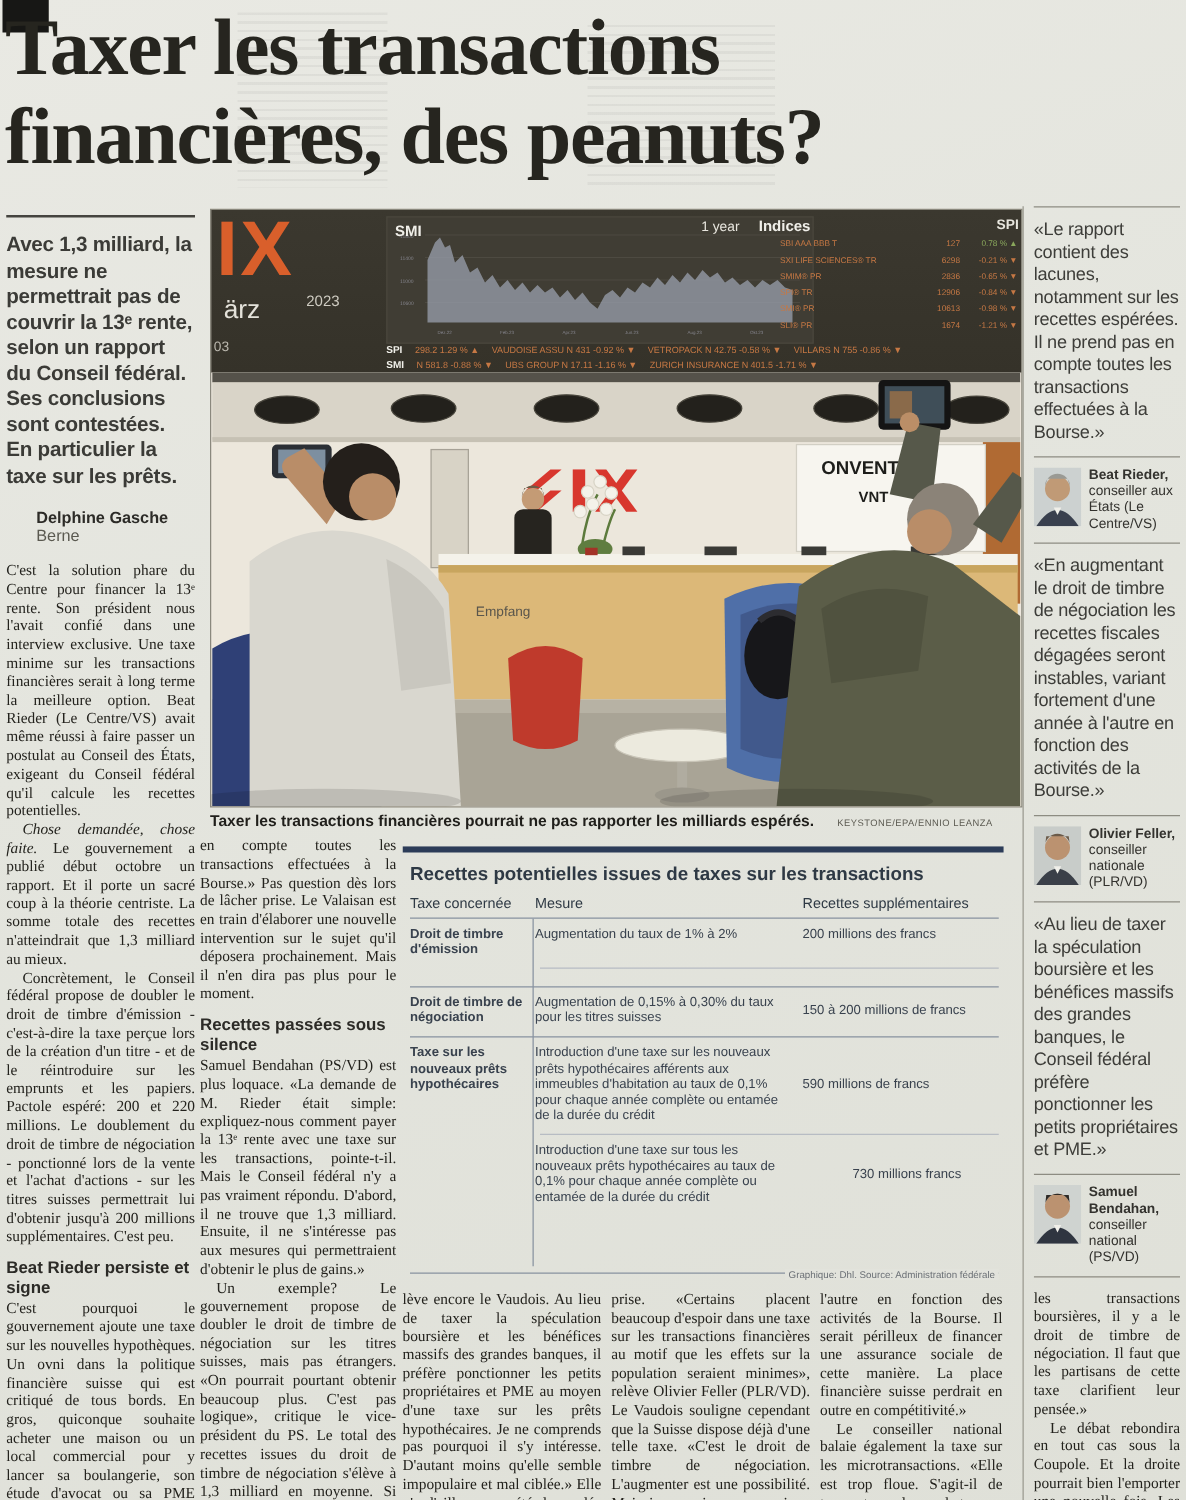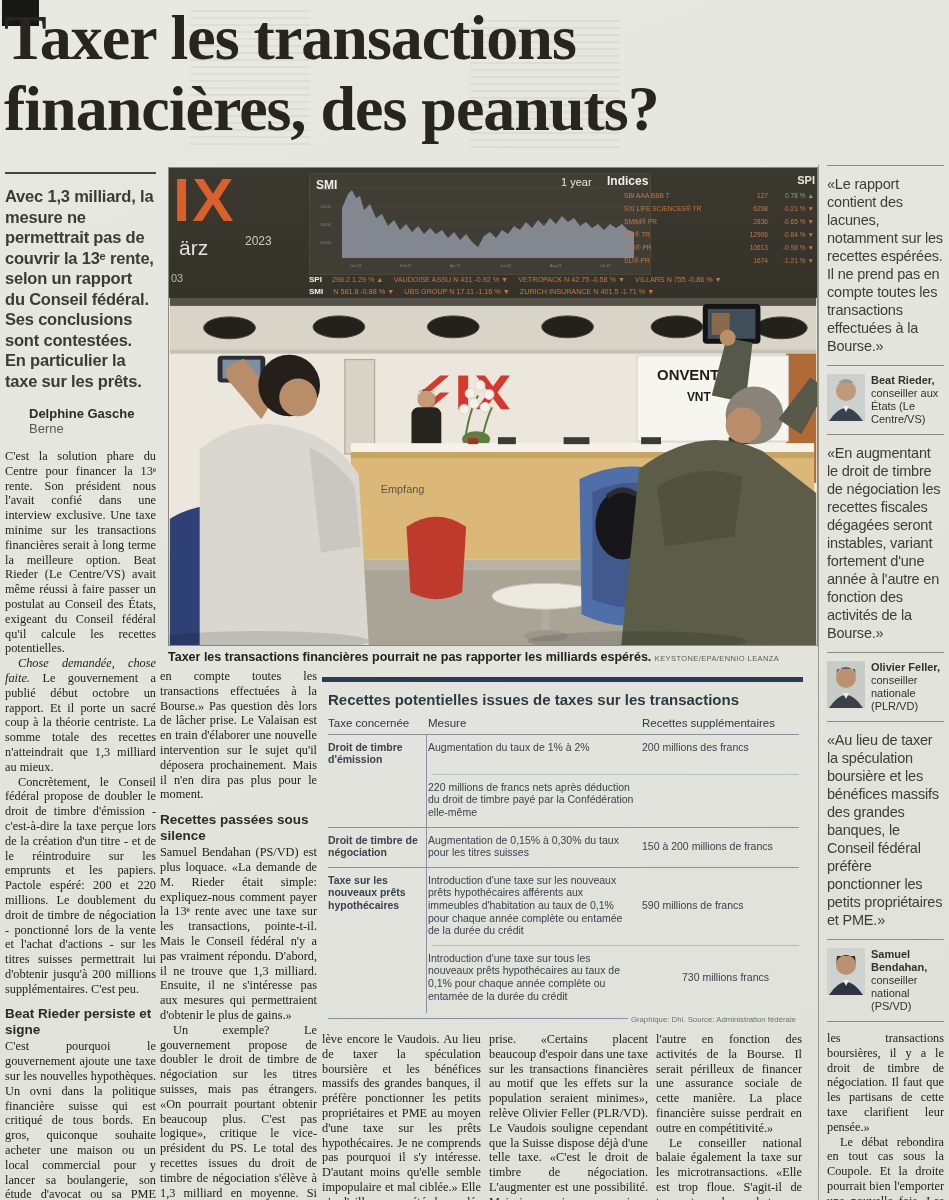--- a/index.html
+++ b/index.html
@@ -39,21 +39,21 @@
   .board .spi-corner{position:absolute;right:2px;top:6px;color:#e8e6de;font-weight:700;font-size:11px;}
   .idxrow{position:absolute;left:455px;width:190px;display:flex;justify-content:space-between;font-size:6.6px;color:#c67844;}
   .idxrow .nm{flex:1;text-align:left;}
   .idxrow .vl{width:34px;text-align:right;}
   .idxrow .ch{width:46px;text-align:right;}
   .idxrow .up{color:#8aa85c;}
   .ticker{position:absolute;left:140px;width:505px;display:flex;gap:10px;font-size:7.2px;color:#c67844;white-space:nowrap;}
   .ticker .lbl{color:#f0efe9;font-weight:700;font-size:8px;}
   .caption{position:absolute;left:168px;top:650px;width:650px;font-size:12.5px;color:#201f1b;}
   .caption b{font-weight:700;}
-  .caption .credit{font-size:7.5px;color:#5c5b52;letter-spacing:.4px;}
+  .caption .credit{font-size:7.5px;color:#5c5b52;letter-spacing:.4px;margin-left:15px;}
   
   .dtable{position:absolute;left:322px;top:677px;width:481px;height:351px;overflow:hidden;color:#39424e;box-sizing:border-box;}
   .dtable .topbar{height:5px;background:#2c3c58;}
   .dtable .ttitle{font-weight:700;font-size:15px;color:#2e3944;padding:9px 0 7px 6px;}
   .trow{display:grid;grid-template-columns:92px 206px 167px;column-gap:8px;padding:6px 0 8px 6px;font-size:10.5px;line-height:12.6px;}
   .trow .tax{font-weight:700;}
   .thead{font-weight:400;font-size:11.5px;padding:2px 0 5px 6px;color:#2e3944;}
   .hr-full{border:0;border-top:1px solid #8892a0;margin:0 4px 0 6px;}
   .hr-inner{border:0;border-top:1px solid #b7bcc3;margin:0 4px 0 110px;}
   .vline{position:absolute;left:104px;top:58px;height:278px;width:1px;background:#8892a0;}
@@ -293,21 +293,20 @@
     </div>
     <hr class="hr-full">
     <div class="trow">
       <span class="tax">Droit de timbre d'émission</span>
       <span>Augmentation du taux de 1% à 2%</span>
       <span>200 millions des francs</span>
     </div>
     <hr class="hr-inner">
     <div class="trow">
       <span class="tax"></span>
-      <span>220 millions de francs nets après déduction du droit de timbre payé par la Confédération elle-même</span>
     </div>
     <hr class="hr-full">
     <div class="trow" style="align-items:center;">
       <span class="tax">Droit de timbre de négociation</span>
       <span>Augmentation de 0,15% à 0,30% du taux pour les titres suisses</span>
       <span>150 à 200 millions de francs</span>
     </div>
     <hr class="hr-full">
     <div class="trow">
       <span class="tax">Taxe sur les nouveaux prêts hypothécaires</span>

